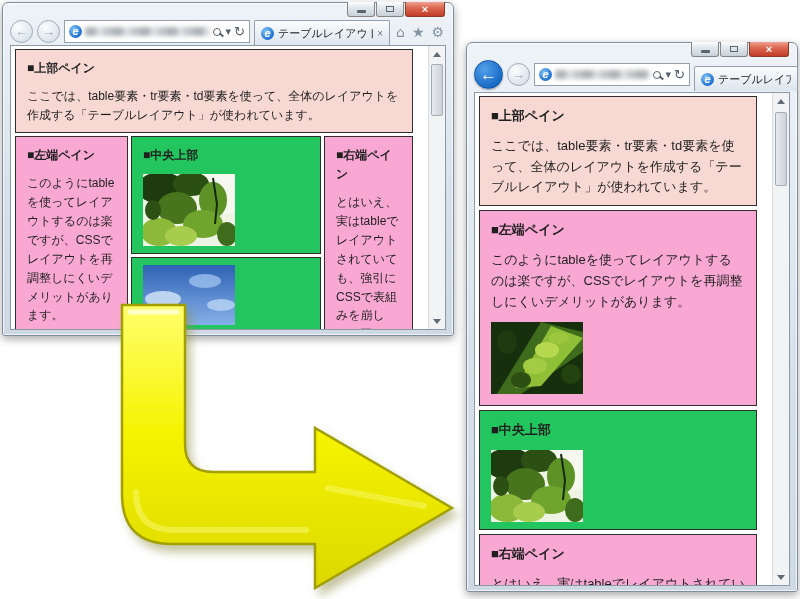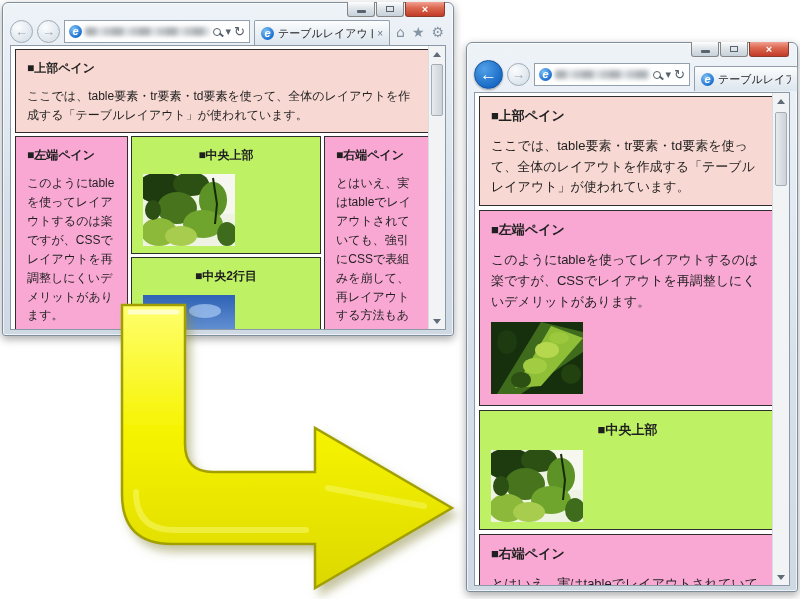--- a/index.html
+++ b/index.html
@@ -74,25 +74,25 @@
   .tri-up { width:0; height:0; border-left:4px solid transparent; border-right:4px solid transparent;
             border-bottom:5px solid #5f6b76; }
   .tri-down { width:0; height:0; border-left:4px solid transparent; border-right:4px solid transparent;
               border-top:5px solid #5f6b76; }
   .sb .thumb { position:absolute; left:2px; right:2px; border-radius:2px;
                background:linear-gradient(90deg,#e8ebee,#ccd2d8); border:1px solid #a4adb6; }
   #win1 .thumb { top:18px; height:52px; }
   #win2 .thumb { top:19px; height:74px; }
 
   
-  .page { position:absolute; left:4px; top:3px; right:13px; }
+  .page { position:absolute; left:4px; top:3px; right:32px; }
   .pane { border:1px solid #2e2e2e; padding:7px 11px; color:#1f1f1f; }
   .pink  { background:#f8d8d3; }
   .green { background:#f9a8d4; }
-  .yellow{ background:#bef264;text-align:center; }
+  .yellow{ background:#22c55e; }
   .hd { font-weight:bold; margin:2px 0 9px; }
   #win1 .pane { font-size:12px; line-height:1.58; }
   #win2 .pane { font-size:13px; line-height:1.6; }
 
   .cols { display:flex; gap:3px; margin-top:3px; height:310px; align-items:stretch; }
   .c-left  { width:113px; flex:0 0 auto; }
   .c-mid   { width:190px; flex:0 0 auto; display:flex; flex-direction:column; gap:3px; }
   .c-right { flex:1 1 auto; }
   .c-mid .cell1 { height:118px; flex:0 0 auto; }
   .c-mid .cell2 { flex:1 1 auto; }
@@ -175,21 +175,20 @@
                 <ellipse cx="70" cy="26" rx="14" ry="18" fill="#5d9226"></ellipse>
                 <ellipse cx="60" cy="50" rx="20" ry="14" fill="#6fa52c"></ellipse>
                 <ellipse cx="16" cy="58" rx="18" ry="14" fill="#8cb93a"></ellipse>
                 <ellipse cx="38" cy="62" rx="16" ry="10" fill="#a7cc4e"></ellipse>
                 <ellipse cx="84" cy="60" rx="10" ry="12" fill="#3f6b1c"></ellipse>
                 <path d="M70 4 L74 30 L72 50" stroke="#142a0a" stroke-width="2" fill="none"></path>
                 <ellipse cx="10" cy="36" rx="8" ry="10" fill="#2c4f14"></ellipse>
               </svg>
             </div>
             <div class="pane yellow cell2">
-              <div class="hd">■中央2行目</div>
               <svg class="photo" width="92" height="60">
                 <defs>
                   <linearGradient id="skyg" x1="0" y1="0" x2="0" y2="1">
                     <stop offset="0" stop-color="#2f62b5"></stop>
                       <stop offset="1" stop-color="#86b0e8"></stop>
                   </linearGradient>
                 </defs>
                 <rect width="92" height="60" fill="url(#skyg)"></rect>
                 <ellipse cx="62" cy="16" rx="16" ry="7" fill="#9cc0ee" opacity=".8"></ellipse>
                 <ellipse cx="20" cy="34" rx="18" ry="8" fill="#cfe2f7" opacity=".85"></ellipse>

